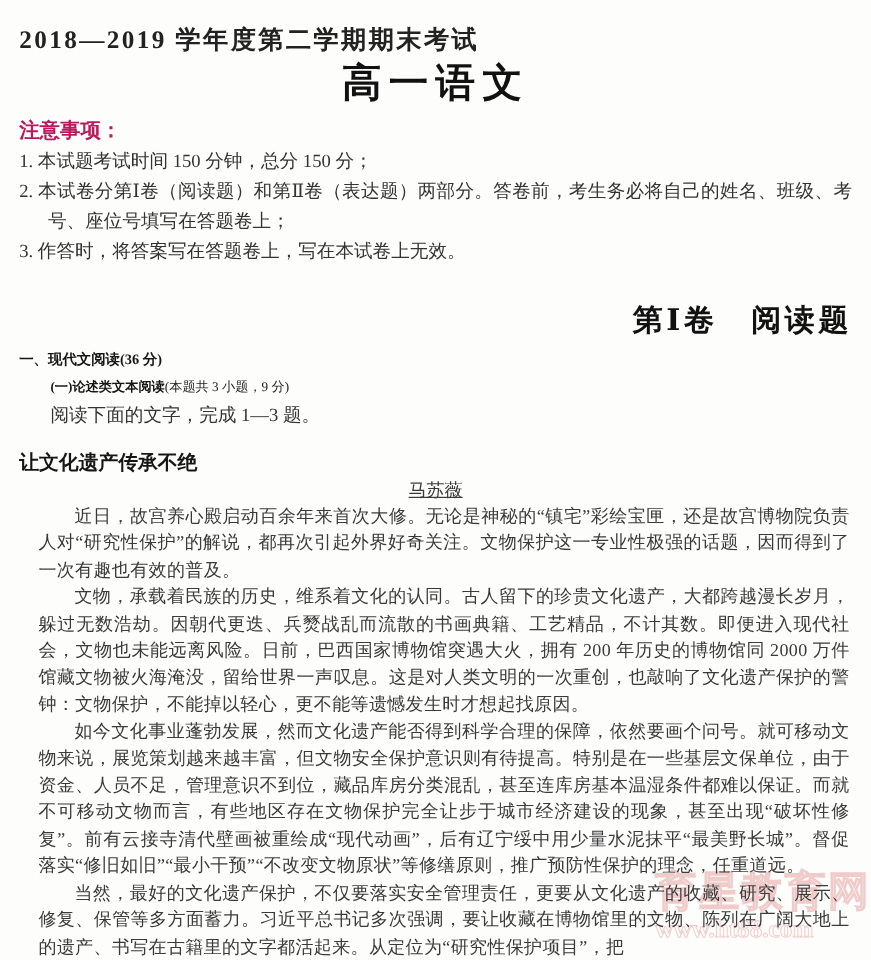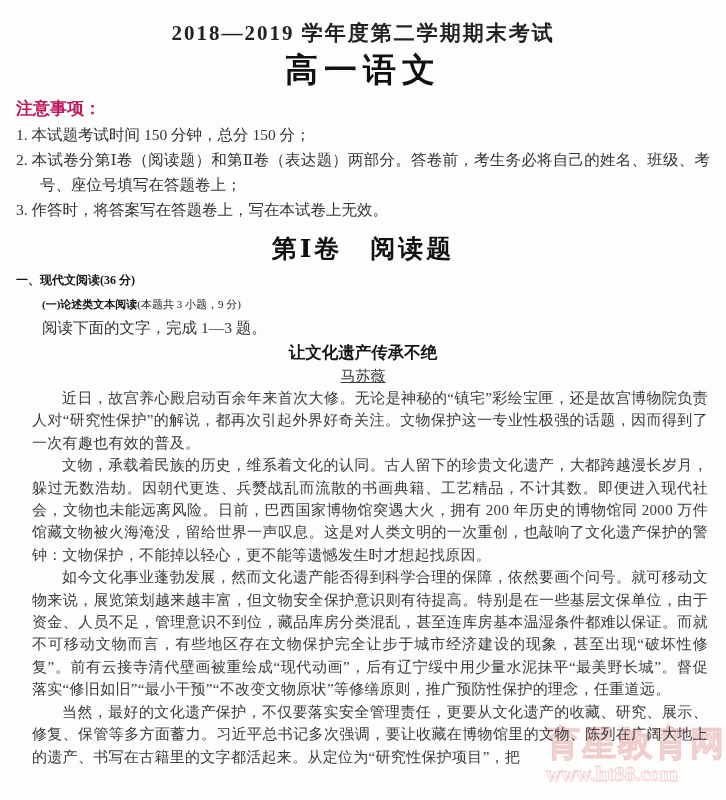--- a/index.html
+++ b/index.html
@@ -10,21 +10,21 @@
     background:#fdfdfc;
     overflow:hidden;
     font-family:"Liberation Serif","DejaVu Serif",serif;
     color:#2c2c2c;
     box-sizing:border-box;
     padding:18px 16px 0 16px;
   }
   .content{position:relative;z-index:1;}
   
   .session-title{
-    text-align:center;
+    text-align:left;
     font-size:21px;
     font-weight:bold;
     letter-spacing:2px;
     line-height:30px;
     color:#222;
   }
   .subject-title{
     text-align:center;
     font-size:33px;
     font-weight:bold;
@@ -43,26 +43,26 @@
   .notice-item{
     font-size:15.5px;
     line-height:25px;
     padding-left:24px;
     text-indent:-24px;
     color:#333;
     text-align:justify;
   }
   
   .part-heading{
-    text-align:center;
+    text-align:right;
     font-size:25px;
     font-weight:bold;
     letter-spacing:3px;
     color:#111;
-    margin-top:9px;
+    margin-top:28px;
     line-height:36px;
   }
   .section-heading{
     font-size:12px;
     font-weight:bold;
     line-height:26px;
     color:#161616;
   }
   .subsection-heading{
     font-size:11px;
@@ -72,26 +72,26 @@
   }
   .subsection-heading .bold{font-weight:bold;color:#161616;}
   .instruction{
     font-size:15.5px;
     line-height:23px;
     padding-left:26px;
     color:#333;
   }
   
   .passage-title{
-    text-align:center;
+    text-align:left;
     font-size:16.5px;
     font-weight:bold;
     line-height:24px;
     color:#161616;
-    margin-top:2px;
+    margin-top:16px;
   }
   .passage-author{
     text-align:center;
     font-size:15px;
     line-height:22px;
     color:#3a3a3a;
     text-decoration:underline;
   }
   .passage p{
     margin:0;

